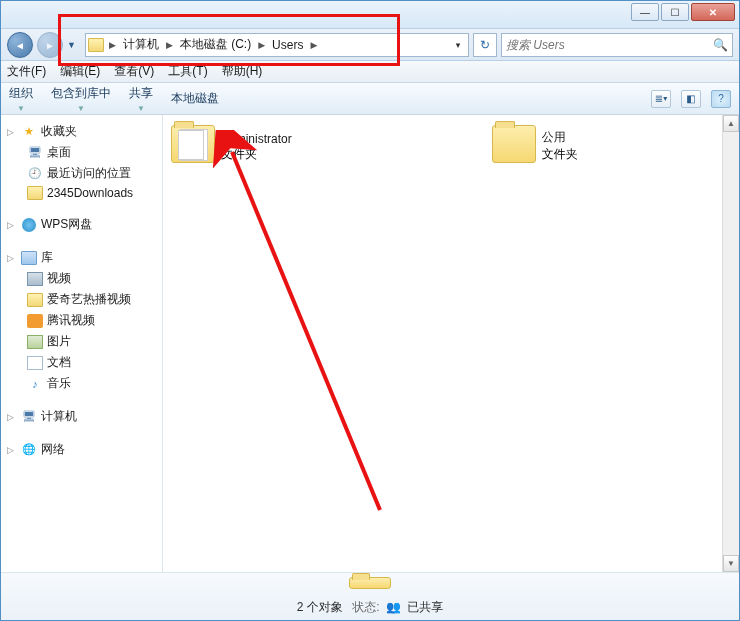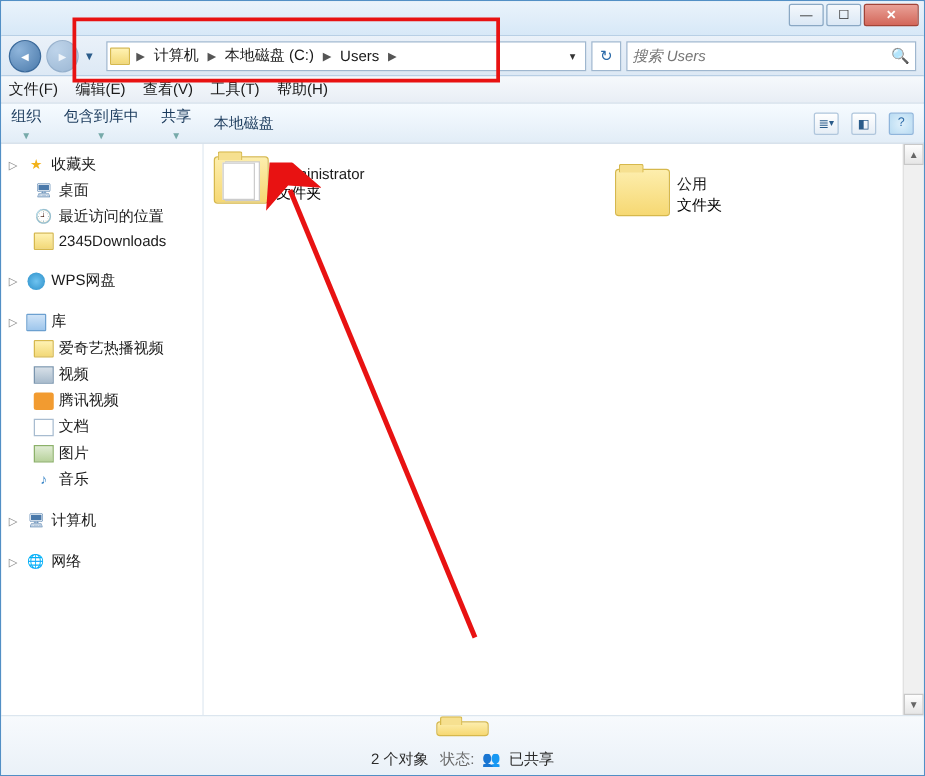--- a/index.html
+++ b/index.html
@@ -184,38 +184,38 @@
         </div>
       </div>
 
       <div class="tree-group">
         <div class="tree-head">
           <span class="expander">▷</span>
           <span class="ic ic-lib"></span>
           <span>库</span>
         </div>
         <div class="tree-item">
+            <span class="ic ic-video"></span>
+            <span>视频</span>
+          </div>
+        <div class="tree-item">
             <span class="ic ic-folder"></span>
             <span>爱奇艺热播视频</span>
           </div>
         <div class="tree-item">
-            <span class="ic ic-video"></span>
-            <span>视频</span>
-          </div>
-        <div class="tree-item">
             <span class="ic ic-tencent"></span>
             <span>腾讯视频</span>
           </div>
         <div class="tree-item">
+            <span class="ic ic-pic"></span>
+            <span>图片</span>
+          </div>
+        <div class="tree-item">
             <span class="ic ic-doc"></span>
             <span>文档</span>
-          </div>
-        <div class="tree-item">
-            <span class="ic ic-pic"></span>
-            <span>图片</span>
           </div>
         <div class="tree-item">
             <span class="ic ic-music">♪</span>
             <span>音乐</span>
           </div>
       </div>
 
       <div class="tree-group">
         <div class="tree-head">
           <span class="expander">▷</span>
@@ -234,21 +234,21 @@
     </div>
 
     <div class="content">
       <div class="folder-tile">
         <div class="big-folder papers"></div>
         <div class="tile-text">
           <div class="t1">Administrator</div>
           <div class="t2">文件夹</div>
         </div>
       </div>
-      <div class="folder-tile" style="margin-left:160px;margin-top:10px;">
+      <div class="folder-tile" style="margin-left:160px;">
         <div class="big-folder"></div>
         <div class="tile-text">
           <div class="t1">公用</div>
           <div class="t2">文件夹</div>
         </div>
       </div>
     </div>
 
     <div class="scrollbar-v">
       <div class="sb-btn">▲</div>

